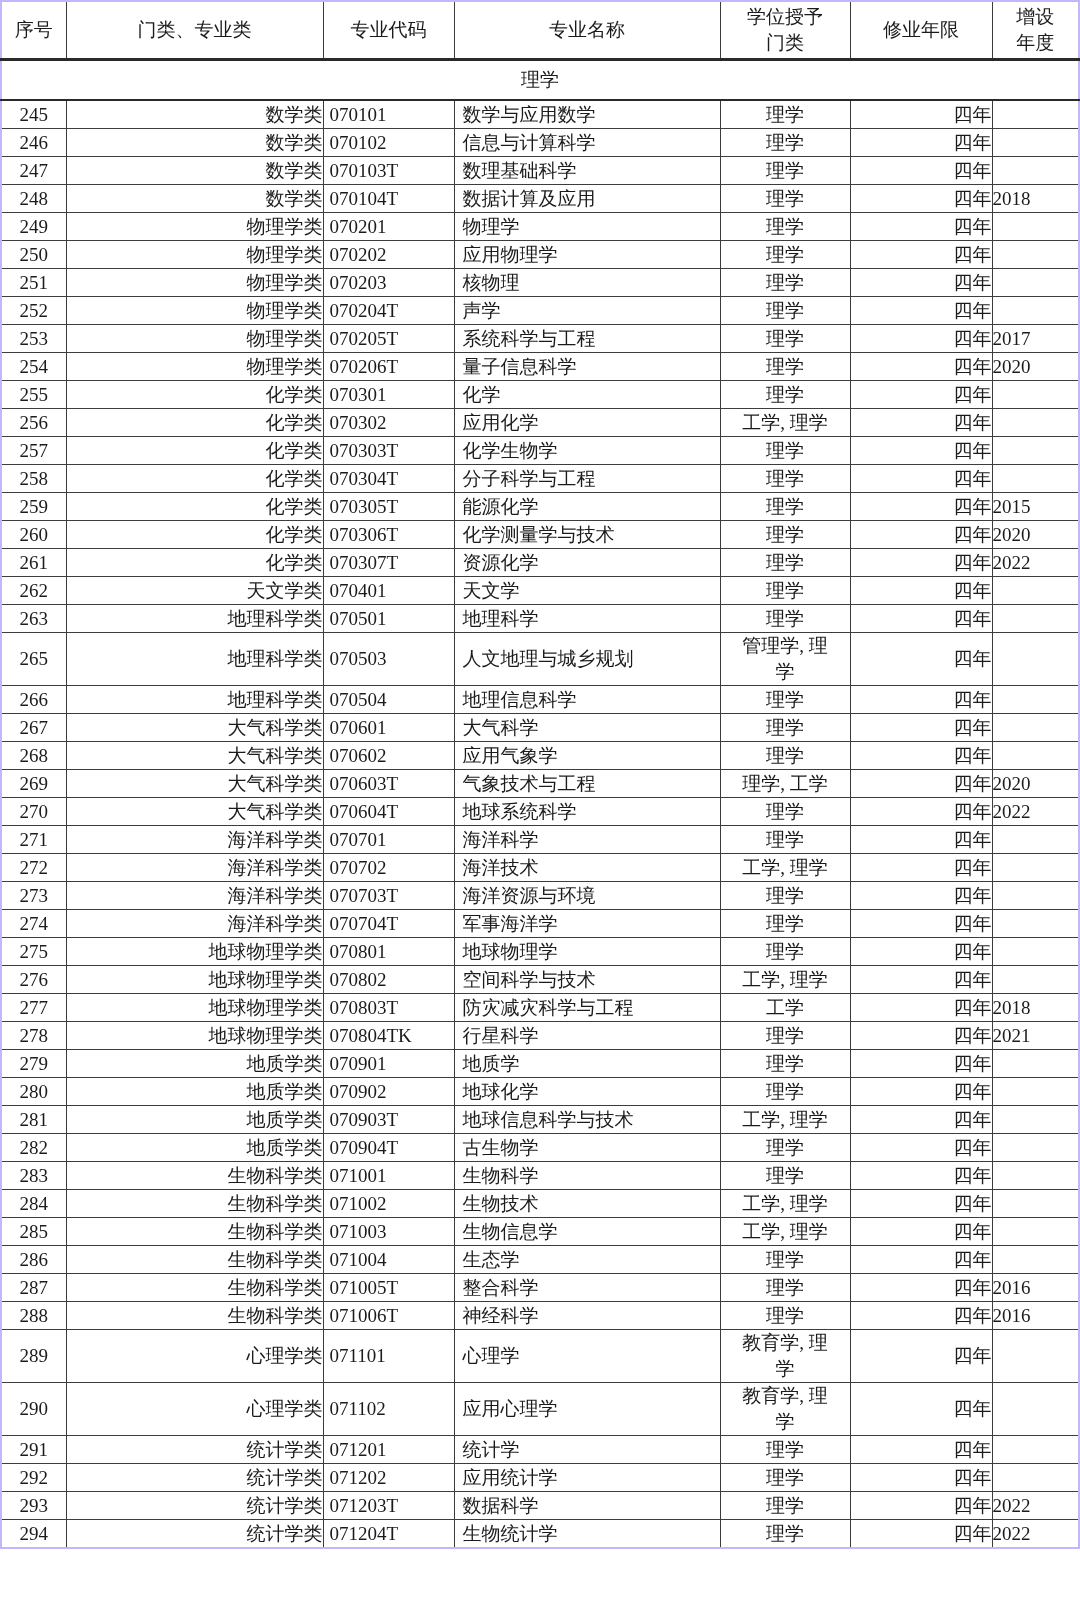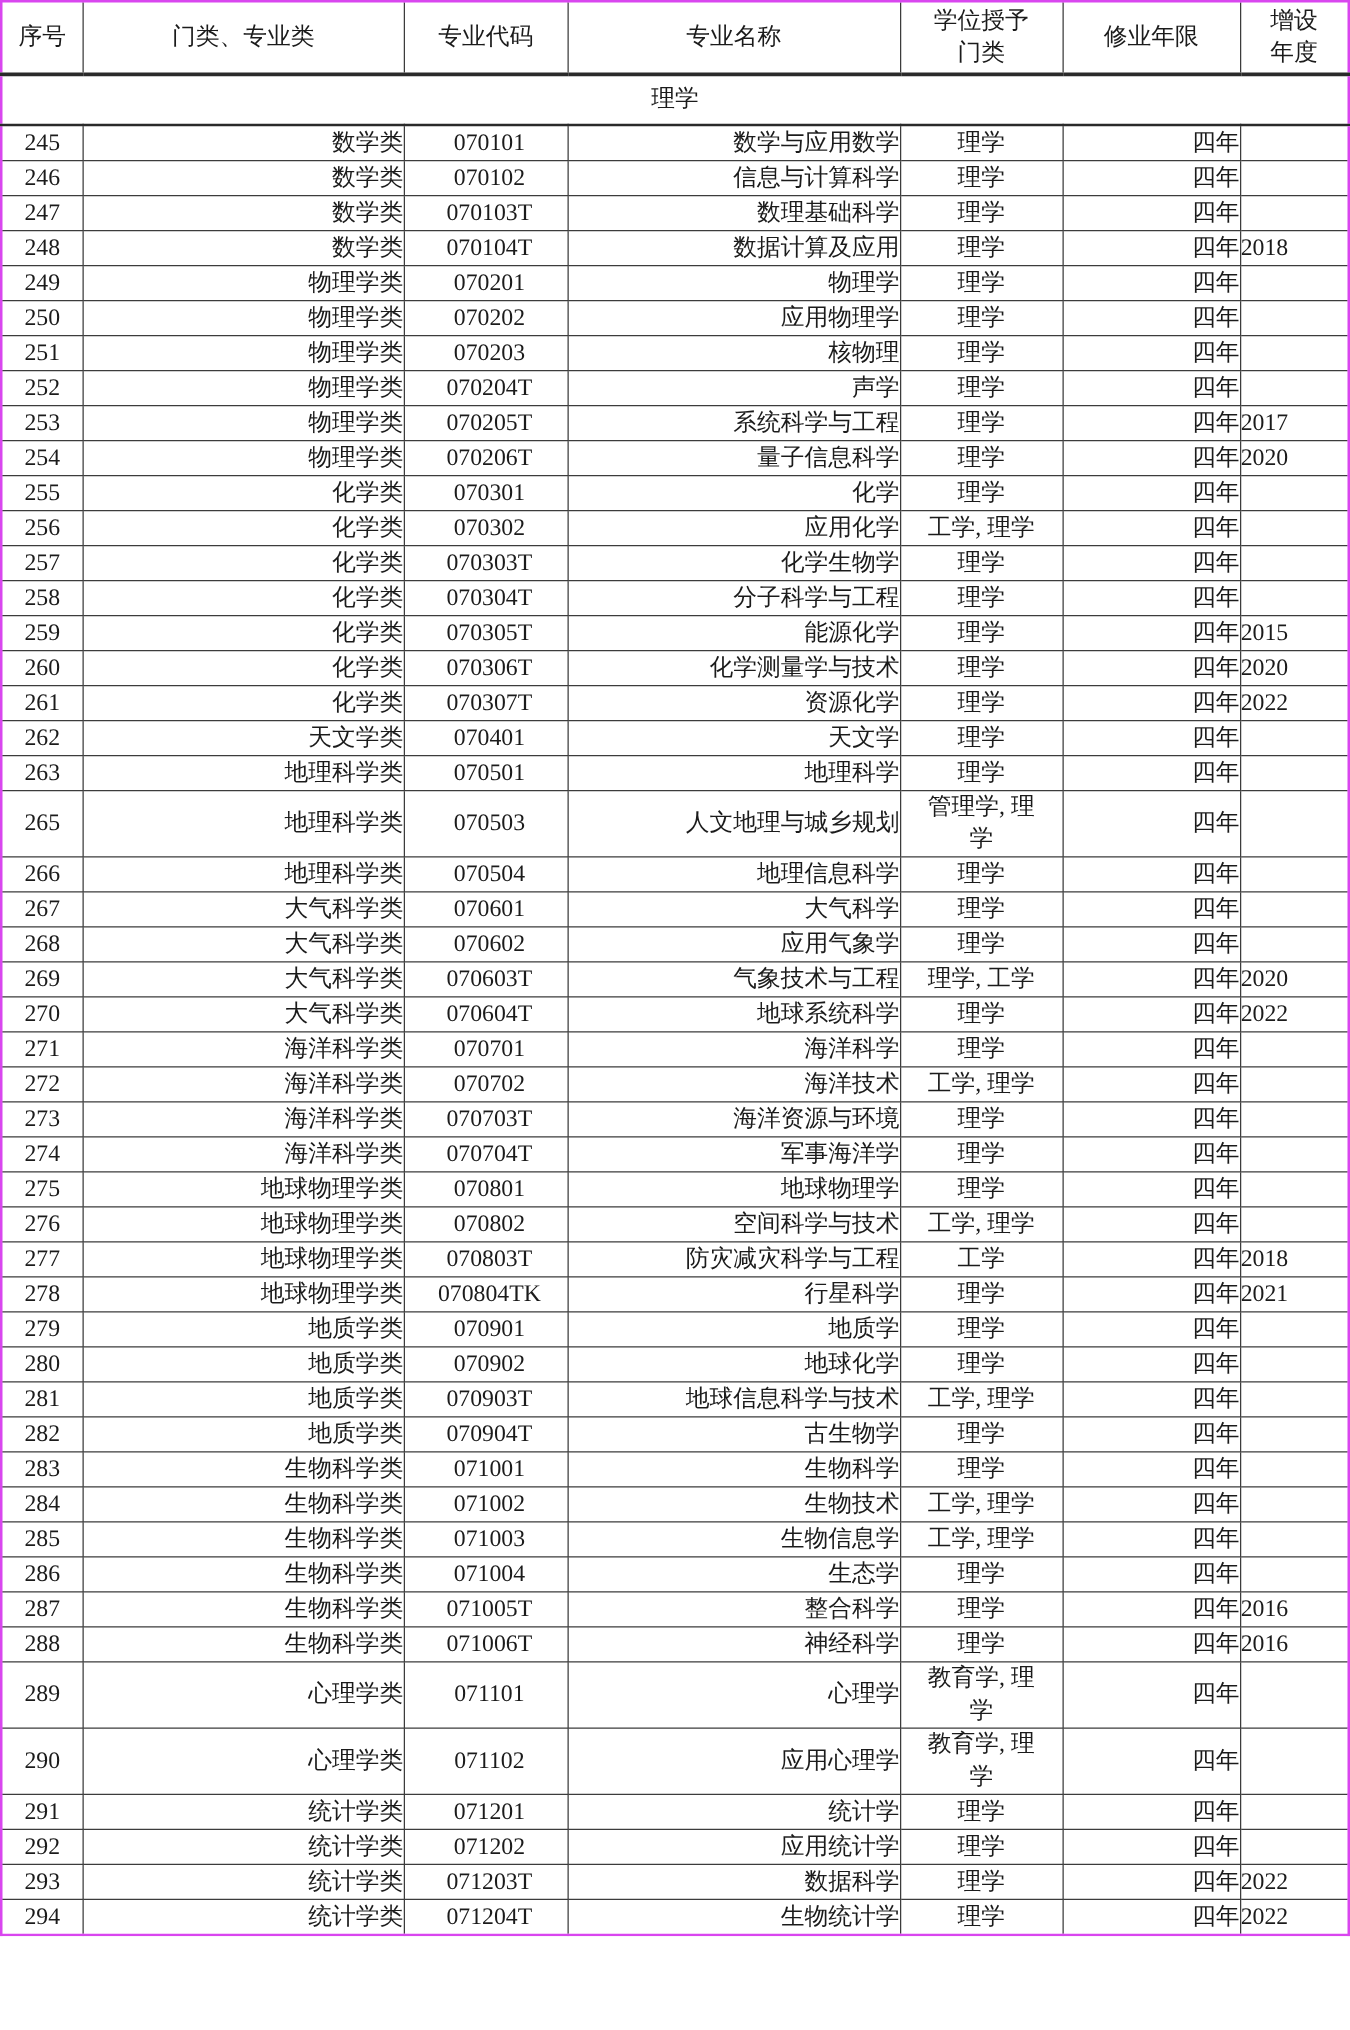--- a/index.html
+++ b/index.html
@@ -9,21 +9,21 @@
   }
   body {
     width: 1080px;
     font-family: "Liberation Serif", "DejaVu Serif", serif;
     color: #1b1b1b;
   }
   table.catalog {
     width: 1078px;
     border-collapse: collapse;
     table-layout: fixed;
-    border: 2px solid #d946ef;
+    border: 2px solid #c4b5fd;
     background: #ffffff;
     font-family: Liberation Serif, serif;
   }
   col.c-index    { width: 65px;  }
   col.c-category { width: 257px; }
   col.c-code     { width: 131px; }
   col.c-name     { width: 266px; }
   col.c-degree   { width: 130px; }
   col.c-duration { width: 142px; }
   col.c-year     { width: 87px;  }
@@ -48,22 +48,22 @@
     height: 38px;
     text-align: center;
     border-bottom: 2px solid #2a2a2a;
   }
   tbody tr.data-row td {
     height: 27px;
   }
   
   td.col-index    { text-align: center; }
   td.col-category { text-align: right; padding-left: 6px; }
-  td.col-code     { text-align: center; padding-left: 6px; margin-left: 38px; }
-  td.col-name     { text-align: right; padding-left: 8px; }
+  td.col-code     { text-align: left; padding-left: 6px; margin-left: 38px; }
+  td.col-name     { text-align: left; padding-left: 8px; }
   td.col-degree   { text-align: center; padding-left: 14px; padding-right: 14px; }
   td.col-duration { text-align: right; }
   td.col-year     { text-align: left; }
 </style>
 </head>
 <body>
 
 <table class="catalog">
   <colgroup>
     <col class="c-index">

